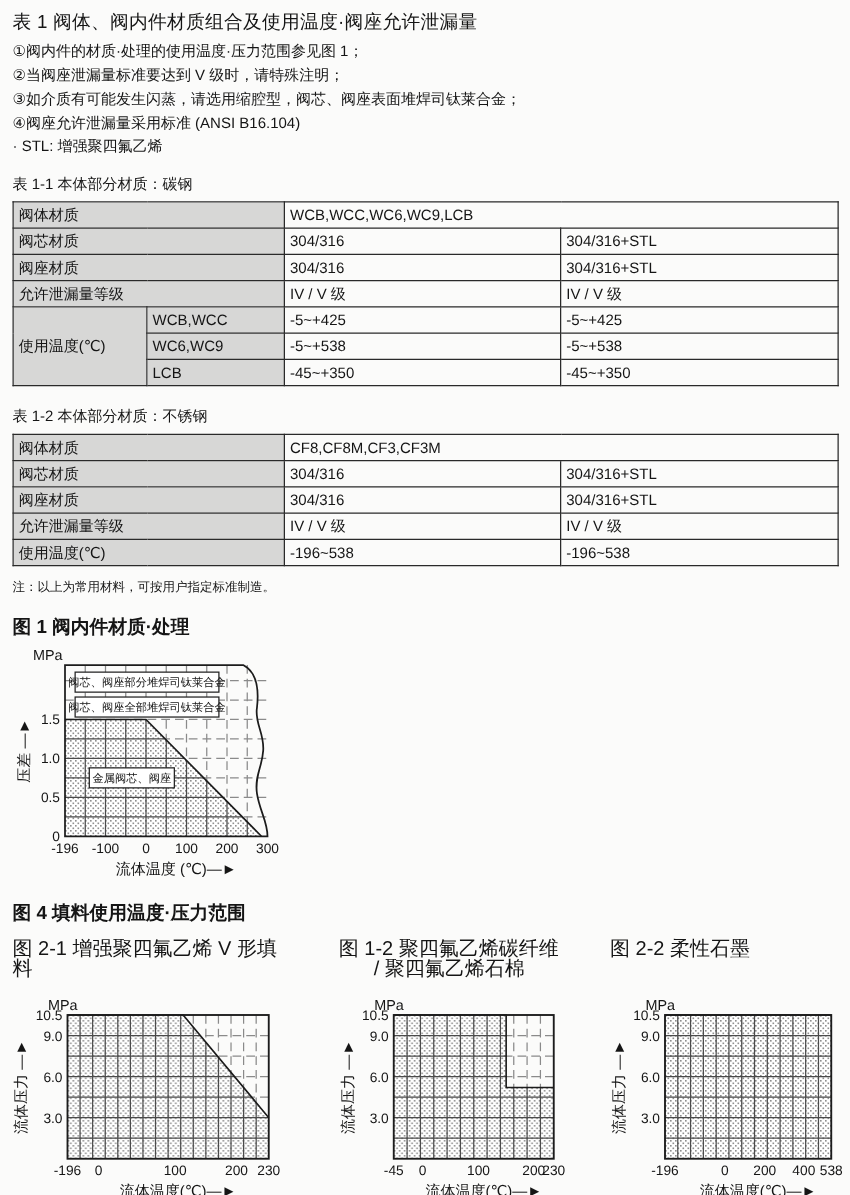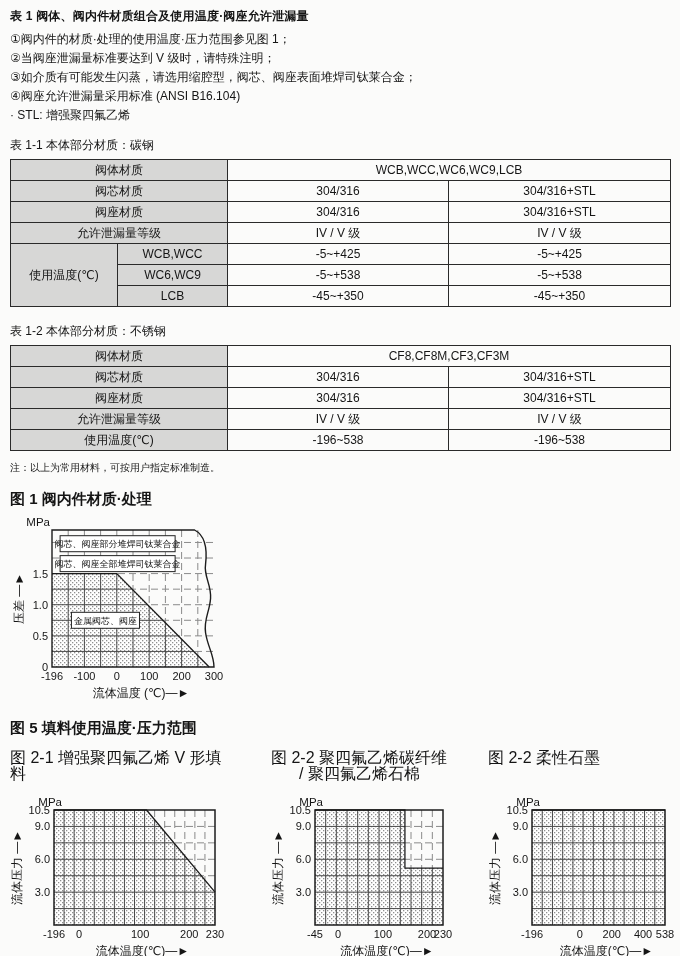--- a/index.html
+++ b/index.html
@@ -7,29 +7,29 @@
   body {
     width: 680px; height: 956px;
     background: #fbfbfa;
     color: #151515;
     font-family: "Liberation Sans", "DejaVu Sans", sans-serif;
     font-size: 12px;
     overflow: hidden;
   }
   .doc { padding: 8px 10px 0 10px; }
 
-  .title { font-size: 12px; font-weight: bold; margin: 0 0 5px 0; letter-spacing: .2px; }
+  .title { font-size: 15px; font-weight: normal; margin: 0 0 5px 0; letter-spacing: .2px; }
   .note  { line-height: 19px; white-space: nowrap; }
 
   .tcap { margin: 12px 0 5px 0; }
   table { border-collapse: collapse; width: 660px; table-layout: fixed; }
   td {
     border: 1.4px solid #2a2a2a;
     height: 21px; padding: 0 4px;
-    text-align: center; font-size: 12px;
+    font-size: 12px;
     overflow: hidden; white-space: nowrap;
   }
   td.hd { background: #d7d7d6; }
   .footnote { margin-top: 10px; font-size: 10px; }
 
   .h2 { font-size: 15px; font-weight: bold; margin: 15px 0 5px 0; }
   .subcap { margin: 2px 0 4px 0; }
 
   .chart-box { position: relative; }
   #fig1wrap { margin-left: 2px; }
@@ -216,21 +216,21 @@
           <text text-anchor="middle" font-size="12" fill="#151515">压差 —►</text>
         </g>
         <rect x="48.1" y="21.70000000000001" width="115.02000000000001" height="16" fill="#ffffff" stroke="#222222" stroke-width="1"></rect>
         <text x="105.61" y="33.20000000000001" text-anchor="middle" font-size="9" fill="#151515">阀芯、阀座部分堆焊司钛莱合金</text>
         <rect x="48.1" y="41.62727272727275" width="115.02000000000001" height="16" fill="#ffffff" stroke="#222222" stroke-width="1"></rect>
         <text x="105.61" y="53.12727272727275" text-anchor="middle" font-size="9" fill="#151515">阀芯、阀座全部堆焊司钛莱合金</text>
         <rect x="59.44" y="98.29545454545456" width="68.04" height="16" fill="#ffffff" stroke="#222222" stroke-width="1"></rect>
         <text x="93.46000000000001" y="109.79545454545456" text-anchor="middle" font-size="9" fill="#151515">金属阀芯、阀座</text>
       </svg></div>
 
-  <div class="h2">图 5 填料使用温度·压力范围</div>
+  <div class="h2">图 4 填料使用温度·压力范围</div>
 
   <div class="fig2row">
     <div class="f2block f2b1">
       <div class="f2cap">
         <div>图 2-1 增强聚四氟乙烯 V 形填料</div>
       </div>
       <div class="chart-box"><svg width="217" height="165">
             <defs>
               <pattern id="fig-2-1-dots" width="4" height="4" patternUnits="userSpaceOnUse">
                 <rect x="0" y="0" width="4" height="4" fill="#ffffff"></rect>
@@ -301,21 +301,21 @@
             <text x="179.24" y="144" text-anchor="middle" font-size="11" fill="#151515">200</text>
             <text x="205" y="144" text-anchor="middle" font-size="11" fill="#151515">230</text>
             <text x="132.5" y="161" text-anchor="middle" font-size="12" fill="#151515">流体温度(℃)—►</text>
             <g transform="translate(11,73.5) rotate(-90)">
               <text text-anchor="middle" font-size="12" fill="#151515">流体压力 —►</text>
             </g>
           </svg></div>
     </div>
     <div class="f2block f2b2">
       <div class="f2cap">
-        <div>图 2-2 聚四氟乙烯碳纤维</div>
+        <div>图 1-2 聚四氟乙烯碳纤维</div>
         <div class="l2">/ 聚四氟乙烯石棉</div>
       </div>
       <div class="chart-box"><svg width="184" height="165">
             <defs>
               <pattern id="fig-2-2-dots" width="4" height="4" patternUnits="userSpaceOnUse">
                 <rect x="0" y="0" width="4" height="4" fill="#ffffff"></rect>
                 <rect x="0" y="0" width="1.3" height="1.3" fill="#8f8f8f"></rect>
                 <rect x="2" y="2" width="1.3" height="1.3" fill="#8f8f8f"></rect>
               </pattern>
               <clipPath id="fig-2-2-clip">

